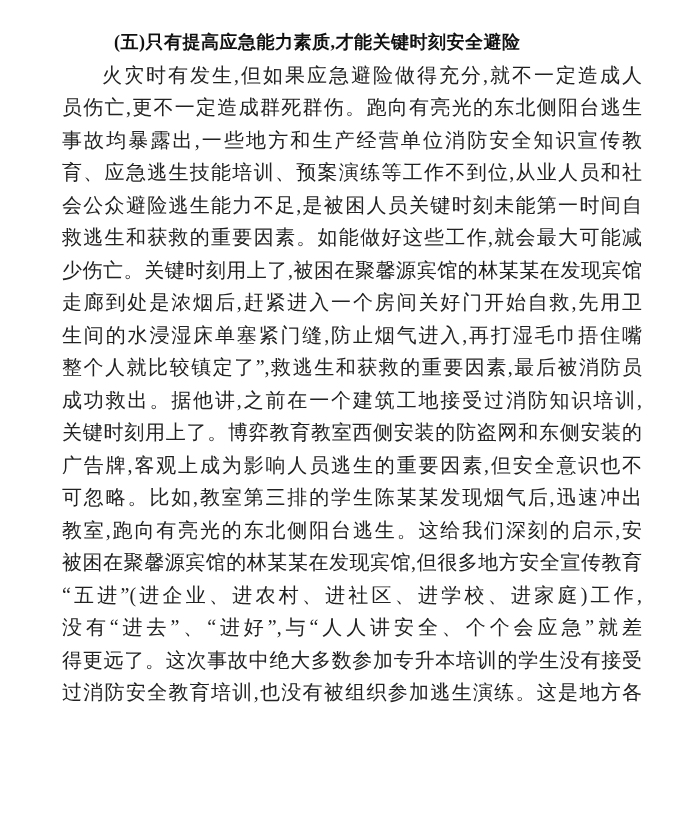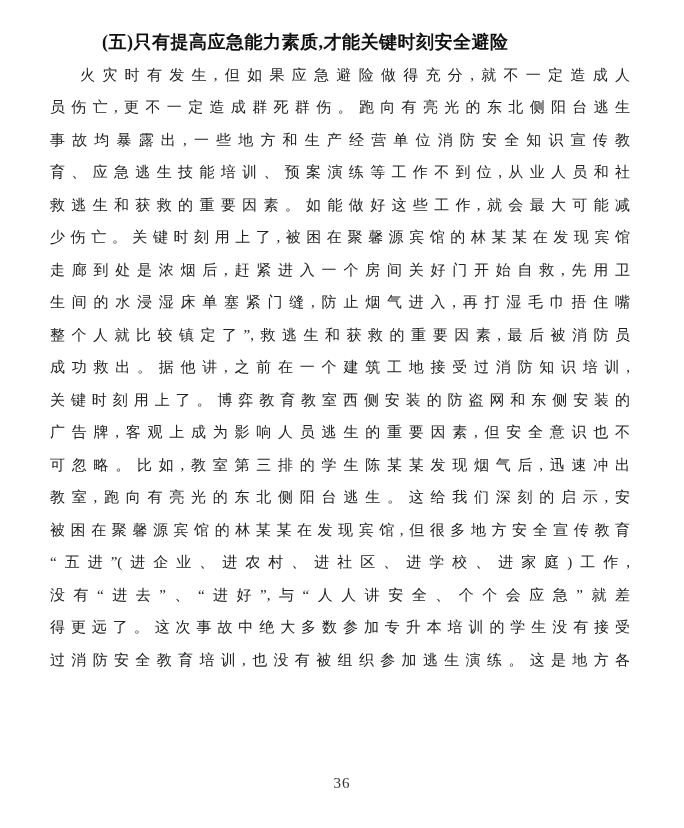--- a/index.html
+++ b/index.html
@@ -12,34 +12,34 @@
     width: 684px;
     height: 828px;
     background: #ffffff;
     overflow: hidden;
     font-family: "Liberation Serif", "DejaVu Serif", serif;
     color: #1f1f1f;
   }
   .text-block {
     position: absolute;
     top: 26px;
-    left: 50px;
+    left: 62px;
     width: 580px;
   }
   .heading {
     font-size: 18px;
     font-weight: bold;
     color: #111111;
     line-height: 32.5px;
     text-indent: 52px;
     letter-spacing: 0.5px;
     white-space: nowrap;
   }
   .body-line {
-    font-size: 15px;
+    font-size: 20px;
     line-height: 32.5px;
     text-align: justify;
     text-align-last: justify;
     text-justify: inter-character;
     color: #222222;
   }
   .body-line.first {
     text-indent: 2em;
   }
   .page-number {
@@ -57,31 +57,31 @@
 <body>
 
 <div class="page">
   <div class="text-block">
     <div class="heading">(五)只有提高应急能力素质,才能关键时刻安全避险</div>
     <div id="body-lines">
         <div class="body-line first">火灾时有发生,但如果应急避险做得充分,就不一定造成人</div>
         <div class="body-line">员伤亡,更不一定造成群死群伤。跑向有亮光的东北侧阳台逃生</div>
         <div class="body-line">事故均暴露出,一些地方和生产经营单位消防安全知识宣传教</div>
         <div class="body-line">育、应急逃生技能培训、预案演练等工作不到位,从业人员和社</div>
+        <div class="body-line">会公众避险逃生能力不足,是被困人员关键时刻未能第一时间自</div>
         <div class="body-line">救逃生和获救的重要因素。如能做好这些工作,就会最大可能减</div>
         <div class="body-line">少伤亡。关键时刻用上了,被困在聚馨源宾馆的林某某在发现宾馆</div>
         <div class="body-line">走廊到处是浓烟后,赶紧进入一个房间关好门开始自救,先用卫</div>
         <div class="body-line">生间的水浸湿床单塞紧门缝,防止烟气进入,再打湿毛巾捂住嘴</div>
         <div class="body-line">整个人就比较镇定了”,救逃生和获救的重要因素,最后被消防员</div>
         <div class="body-line">成功救出。据他讲,之前在一个建筑工地接受过消防知识培训,</div>
         <div class="body-line">关键时刻用上了。博弈教育教室西侧安装的防盗网和东侧安装的</div>
         <div class="body-line">广告牌,客观上成为影响人员逃生的重要因素,但安全意识也不</div>
         <div class="body-line">可忽略。比如,教室第三排的学生陈某某发现烟气后,迅速冲出</div>
         <div class="body-line">教室,跑向有亮光的东北侧阳台逃生。这给我们深刻的启示,安</div>
         <div class="body-line">被困在聚馨源宾馆的林某某在发现宾馆,但很多地方安全宣传教育</div>
         <div class="body-line">“五进”(进企业、进农村、进社区、进学校、进家庭)工作,</div>
         <div class="body-line">没有“进去”、“进好”,与“人人讲安全、个个会应急”就差</div>
         <div class="body-line">得更远了。这次事故中绝大多数参加专升本培训的学生没有接受</div>
         <div class="body-line">过消防安全教育培训,也没有被组织参加逃生演练。这是地方各</div>
       </div>
   </div>
-  <div class="page-number">36</div>
 </div>
 
 </body></html>

